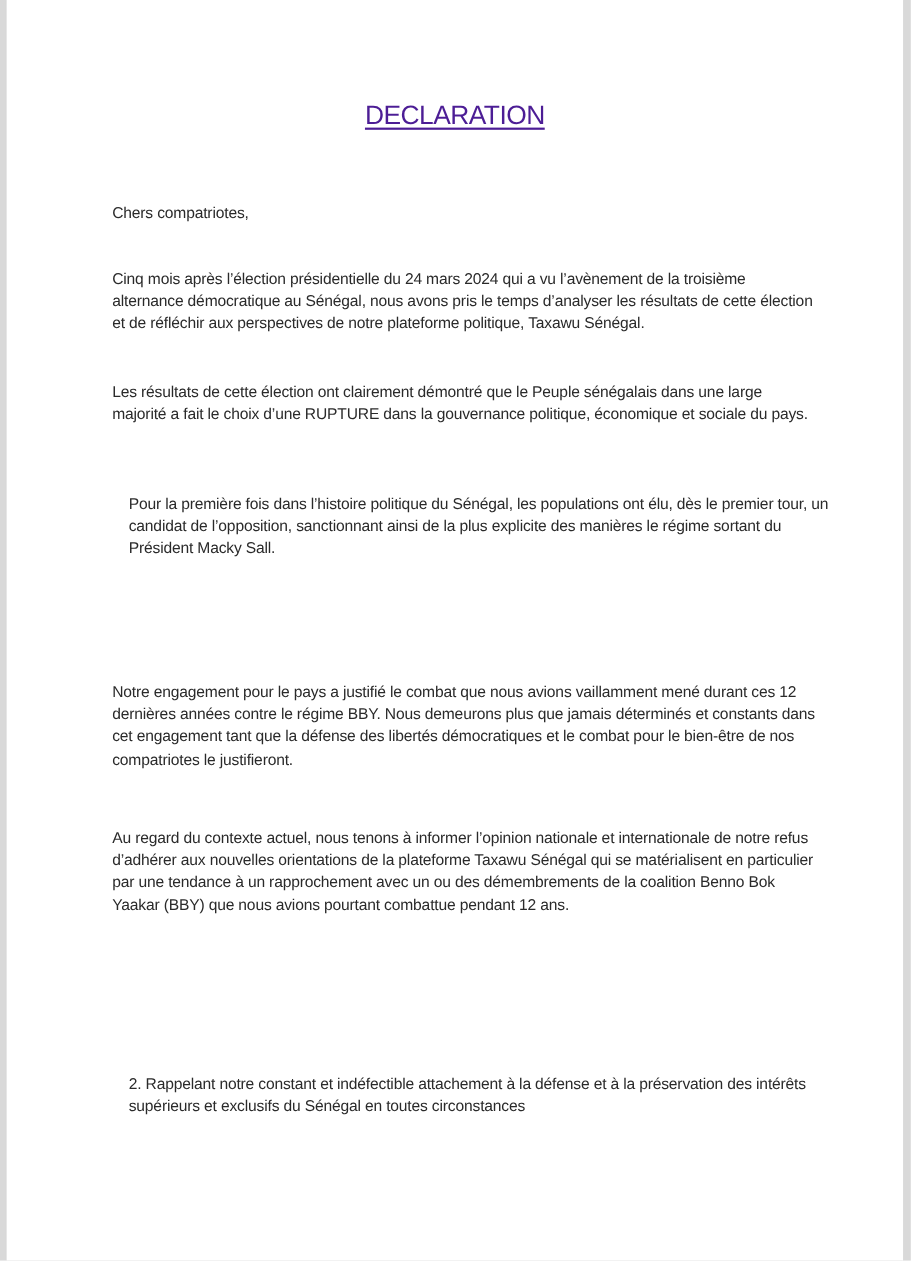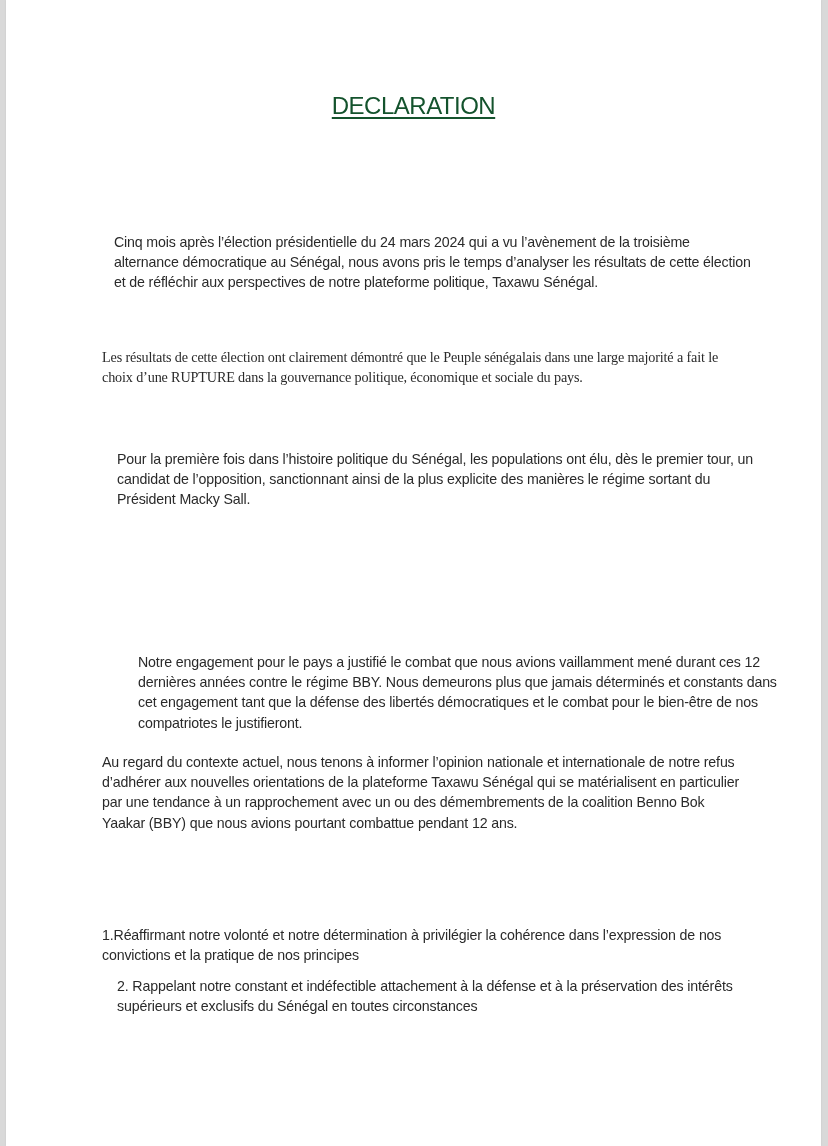--- a/index.html
+++ b/index.html
@@ -23,60 +23,60 @@
       box-shadow: 0 0 2px rgba(0,0,0,0.08);
     }
     .title {
       position: absolute;
       left: 0;
       width: 100%;
       top: 92px;
       text-align: center;
       font-family: "Liberation Sans", sans-serif;
       font-size: 24px;
-      color: #14532d;
+      color: #4c1d95;
       letter-spacing: -0.5px;
     }
     .title span {
       text-decoration: underline;
       text-underline-offset: 3px;
       text-decoration-thickness: 1.5px;
     }
     .text {
       position: absolute;
       left: 96px;
       width: 640px;
       font-family: "Liberation Sans", sans-serif;
       font-size: 14.2px;
       line-height: 20.2px;
       color: #2a2a2a;
       letter-spacing: -0.15px;
       margin: 0;
     }
     .p-salutation { top: 184px; }
-    .p1 { top: 232px; margin-left: 12px; }
-    .p2 { top: 347px; font-family: Liberation Serif, serif; }
+    .p1 { top: 244px; }
+    .p2 { top: 347px; }
     .p3 { top: 449px; margin-left: 15px; }
     .p4 { top: 550px; }
-    .p5 { top: 652px; margin-left: 36px; }
+    .p5 { top: 620px; }
     .p6 { top: 752px; }
     .p-consequence { top: 894px; }
     .item1 { top: 925px; }
     .item2 { top: 976px; margin-left: 15px; }
   </style>
 </head>
 <body>
 
 <div class="page">
   <div class="title">
     <span>DECLARATION</span>
   </div>
 
+  <p class="text p-salutation">Chers compatriotes,</p>
 
   <p class="text p1">Cinq mois après l’élection présidentielle du 24 mars 2024 qui a vu l’avènement de la troisième alternance démocratique au Sénégal, nous avons pris le temps d’analyser les résultats de cette élection et de réfléchir aux perspectives de notre plateforme politique, Taxawu Sénégal.</p>
   <p class="text p2">Les résultats de cette élection ont clairement démontré que le Peuple sénégalais dans une large majorité a fait le choix d’une RUPTURE dans la gouvernance politique, économique et sociale du pays.</p>
   <p class="text p3">Pour la première fois dans l’histoire politique du Sénégal, les populations ont élu, dès le premier tour, un candidat de l’opposition, sanctionnant ainsi de la plus explicite des manières le régime sortant du Président Macky Sall.</p>
   <p class="text p5">Notre engagement pour le pays a justifié le combat que nous avions vaillamment mené durant ces 12 dernières années contre le régime BBY.  Nous demeurons plus que jamais déterminés et constants dans cet engagement tant que la défense des libertés démocratiques et le combat pour le bien-être de nos compatriotes le justifieront.</p>
   <p class="text p6">Au regard du contexte actuel, nous tenons à informer l’opinion nationale et internationale de notre refus d’adhérer aux nouvelles orientations de la plateforme Taxawu Sénégal qui se matérialisent en particulier par une tendance à un rapprochement avec un ou des démembrements de la coalition Benno Bok Yaakar (BBY) que nous avions pourtant combattue pendant 12 ans.</p>
 
-  <p class="text item1">1.Réaffirmant notre volonté et notre détermination à privilégier la cohérence dans l’expression de nos convictions et la pratique de nos principes</p>
   <p class="text item2">2. Rappelant notre constant et indéfectible attachement à la défense et à la préservation des intérêts supérieurs et exclusifs du Sénégal en toutes circonstances</p>
 </div>
 
 </body></html>

